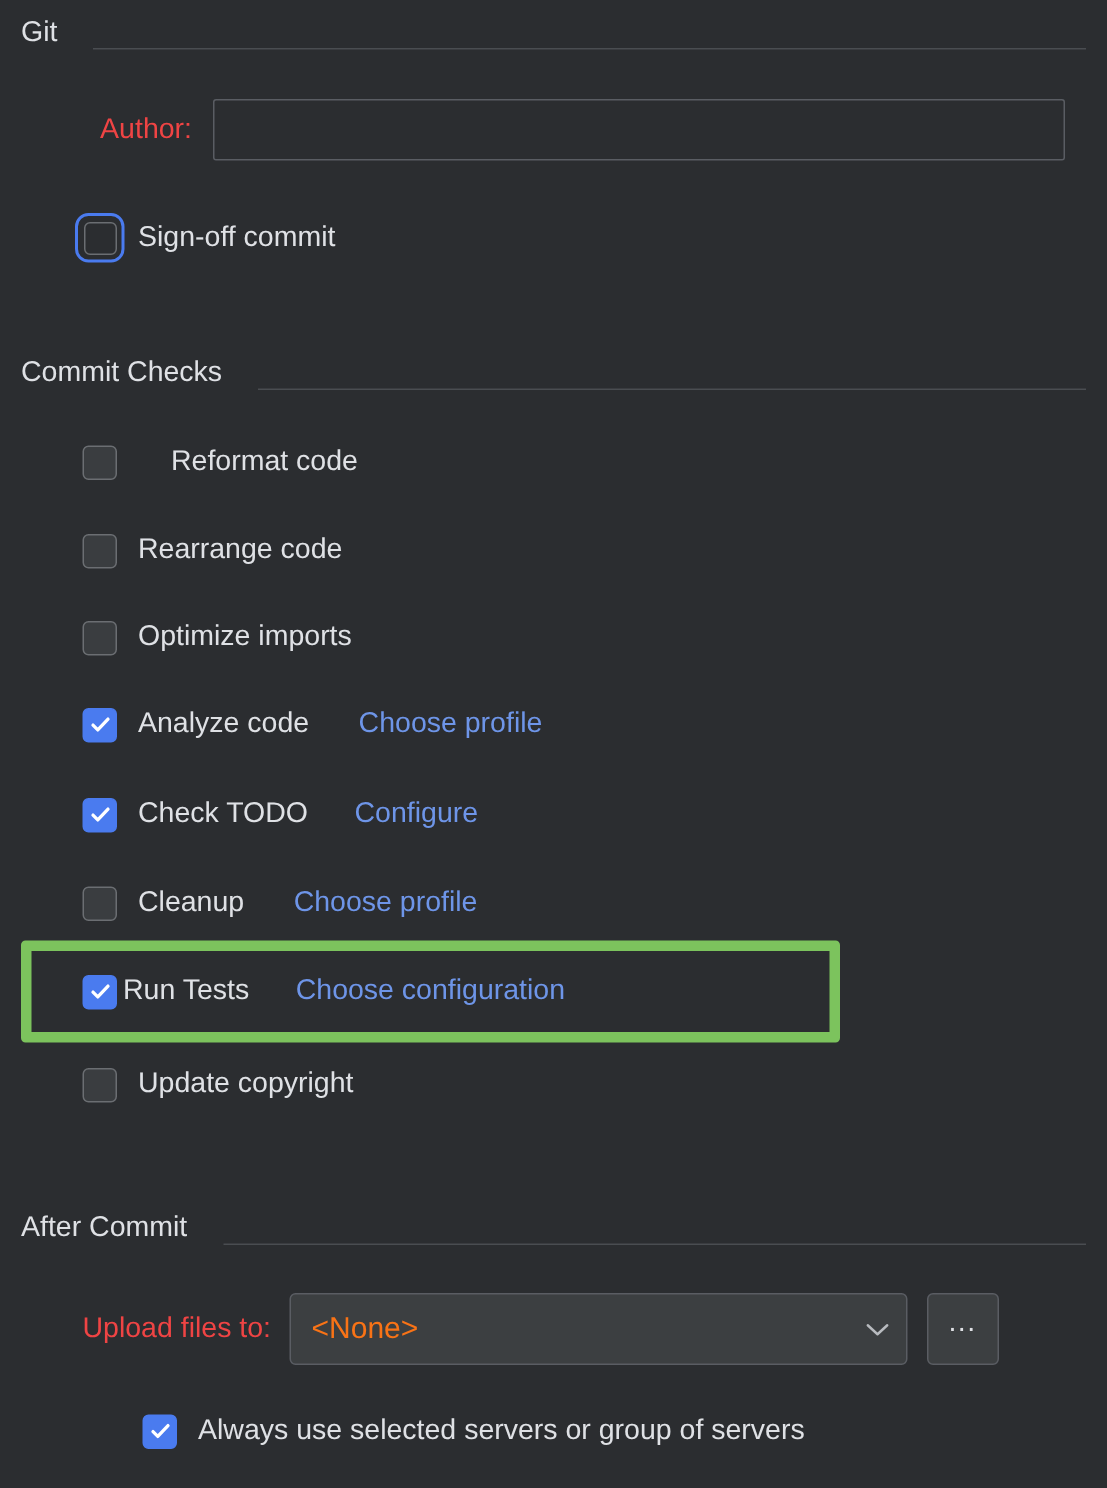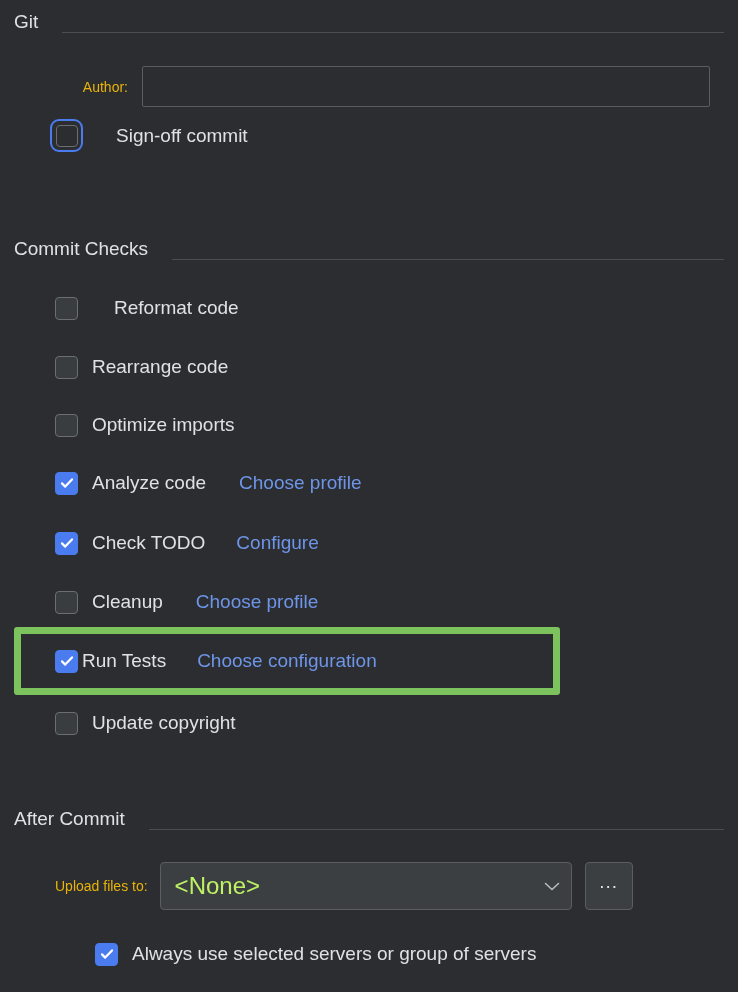--- a/index.html
+++ b/index.html
@@ -47,23 +47,23 @@
 
   
   .row {
     position: absolute;
     display: flex;
     align-items: center;
   }
 
   
   .field-label {
-    font-size: 14px;
-    line-height: 22px;
-    color: #eab308;
+    font-size: 19px;
+    line-height: 22px;
+    color: #ef4444;
     white-space: nowrap;
   }
   .cb-label {
     font-size: 19px;
     line-height: 22px;
     color: #dfe1e5;
     white-space: nowrap;
   }
   .link {
     font-size: 19px;
@@ -141,22 +141,22 @@
     border: 1px solid #5a5d63;
     border-radius: 4px;
     height: 48px;
     display: flex;
     align-items: center;
     padding: 0 10px 0 14px;
     cursor: pointer;
   }
   .combo .combo-value {
     flex: 1 1 auto;
-    font-size: 24px;
-    color: #bef264;
+    font-size: 20px;
+    color: #f97316;
     white-space: nowrap;
   }
   .combo .chev { flex: 0 0 auto; display: block; }
 
   .ellipsis-btn {
     box-sizing: border-box;
     background: #3c3f41;
     border: 1px solid #5a5d63;
     border-radius: 4px;
     height: 48px;
@@ -188,21 +188,21 @@
   <div class="section-header" style="top:11px;">
     <span class="section-title">Git</span>
     <span class="section-rule"></span>
   </div>
 
   <div class="row" style="left:14px; top:66px; width:710px; height:41px;">
     <span class="field-label" style="width:128px; text-align:right; padding-right:14px; box-sizing:border-box;">Author:</span>
     <input class="text-input" type="text" style="width: 568px;" value="" placeholder="">
   </div>
 
-  <div class="row" style="left:50px; top:119px; height:33px;gap:24px;">
+  <div class="row" style="left:50px; top:142px; height:33px;">
     <span class="cb-focus">
       <span class="cb-inner"></span>
     </span>
     <span class="cb-label" style="margin-left:9px;">Sign-off commit</span>
   </div>
 
   <div class="section-header" style="top:238px;">
     <span class="section-title">Commit Checks</span>
     <span class="section-rule"></span>
   </div>

